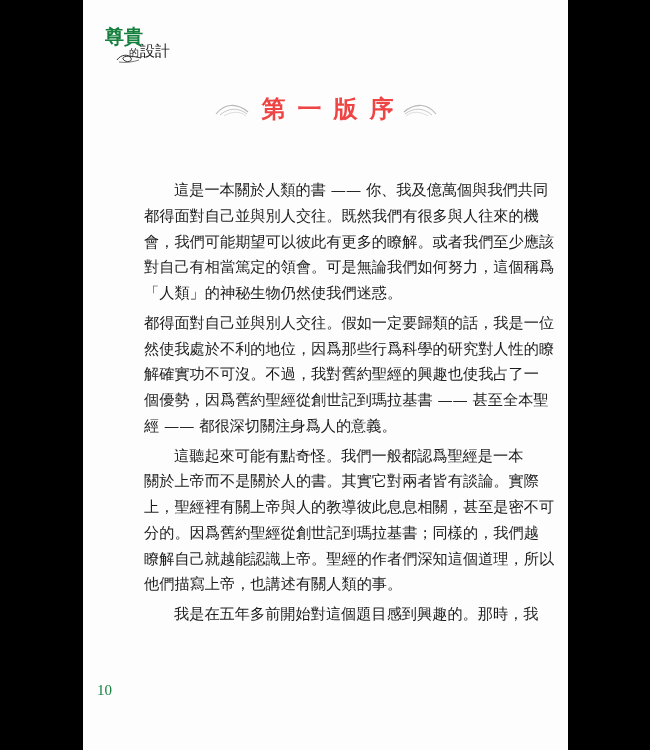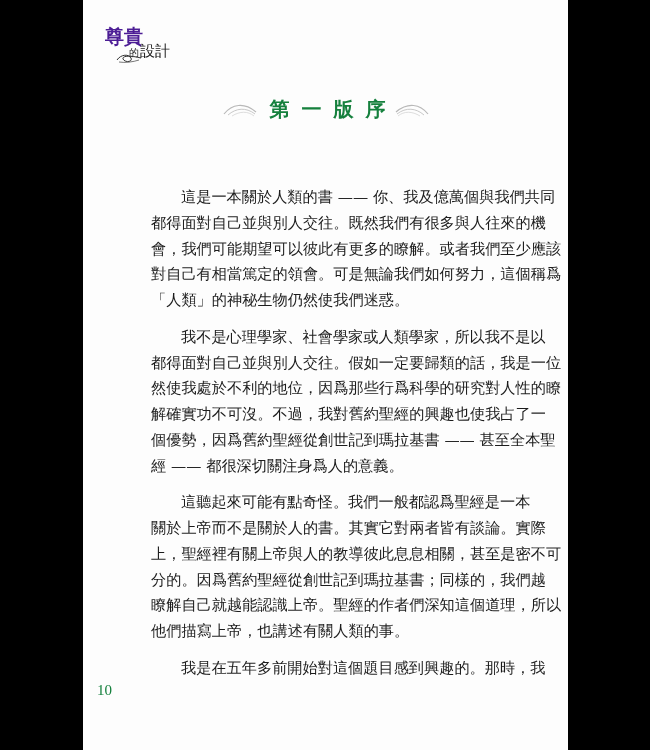--- a/index.html
+++ b/index.html
@@ -32,21 +32,21 @@
       height: 40px;
     }
     .logo-main {
       position: absolute;
       left: 0;
       top: 0;
       font-family: "DejaVu Sans", sans-serif;
       font-weight: bold;
       font-size: 19px;
       letter-spacing: 0px;
-      color: #4c1d95;
+      color: #15803d;
       line-height: 20px;
     }
     .logo-sub {
       position: absolute;
       left: 24px;
       top: 16px;
       font-family: "DejaVu Sans", sans-serif;
       font-size: 15px;
       color: #1a1a1a;
       line-height: 18px;
@@ -76,39 +76,39 @@
       align-items: center;
     }
     .title-orn {
       width: 36px;
       height: 18px;
       margin: 0 8px;
     }
     .title-text {
       font-family: "DejaVu Sans", sans-serif;
       font-weight: bold;
-      font-size: 20px;
+      font-size: 24px;
       letter-spacing: 12px;
-      color: #15803d;
+      color: #ef4444;
       margin-right: -12px;
       padding-left: 4px;
     }
     .body-text {
       position: absolute;
       left: 57px;
       top: 174px;
       width: 383px;
       font-family: "DejaVu Serif", serif;
       font-size: 15.2px;
       line-height: 25.75px;
       color: #1c1c1c;
       text-align: justify;
     }
     .body-text p {
-      margin: 11px;
+      margin: 4px;
     }
     .body-text .line {
       display: block;
       white-space: nowrap;
       height: 25.75px;
       text-align-last: justify;
       text-align: justify;
     }
     .body-text .line.last {
       text-align-last: left;
@@ -159,21 +159,20 @@
 
     <div class="body-text">
       <p>
         <span class="line indent">這是一本關於人類的書 —— 你、我及億萬個與我們共同</span>
         <span class="line">都得面對自己並與別人交往。既然我們有很多與人往來的機</span>
         <span class="line">會，我們可能期望可以彼此有更多的瞭解。或者我們至少應該</span>
         <span class="line">對自己有相當篤定的領會。可是無論我們如何努力，這個稱爲</span>
         <span class="line last">「人類」的神秘生物仍然使我們迷惑。</span>
       </p>
       <p>
-        <span class="line indent">我不是心理學家、社會學家或人類學家，所以我不是以</span>
         <span class="line">都得面對自己並與別人交往。假如一定要歸類的話，我是一位</span>
         <span class="line">然使我處於不利的地位，因爲那些行爲科學的研究對人性的瞭</span>
         <span class="line">解確實功不可沒。不過，我對舊約聖經的興趣也使我占了一</span>
         <span class="line">個優勢，因爲舊約聖經從創世記到瑪拉基書 —— 甚至全本聖</span>
         <span class="line last">經 —— 都很深切關注身爲人的意義。</span>
       </p>
       <p>
         <span class="line indent">這聽起來可能有點奇怪。我們一般都認爲聖經是一本</span>
         <span class="line">關於上帝而不是關於人的書。其實它對兩者皆有談論。實際</span>
         <span class="line">上，聖經裡有關上帝與人的教導彼此息息相關，甚至是密不可</span>

